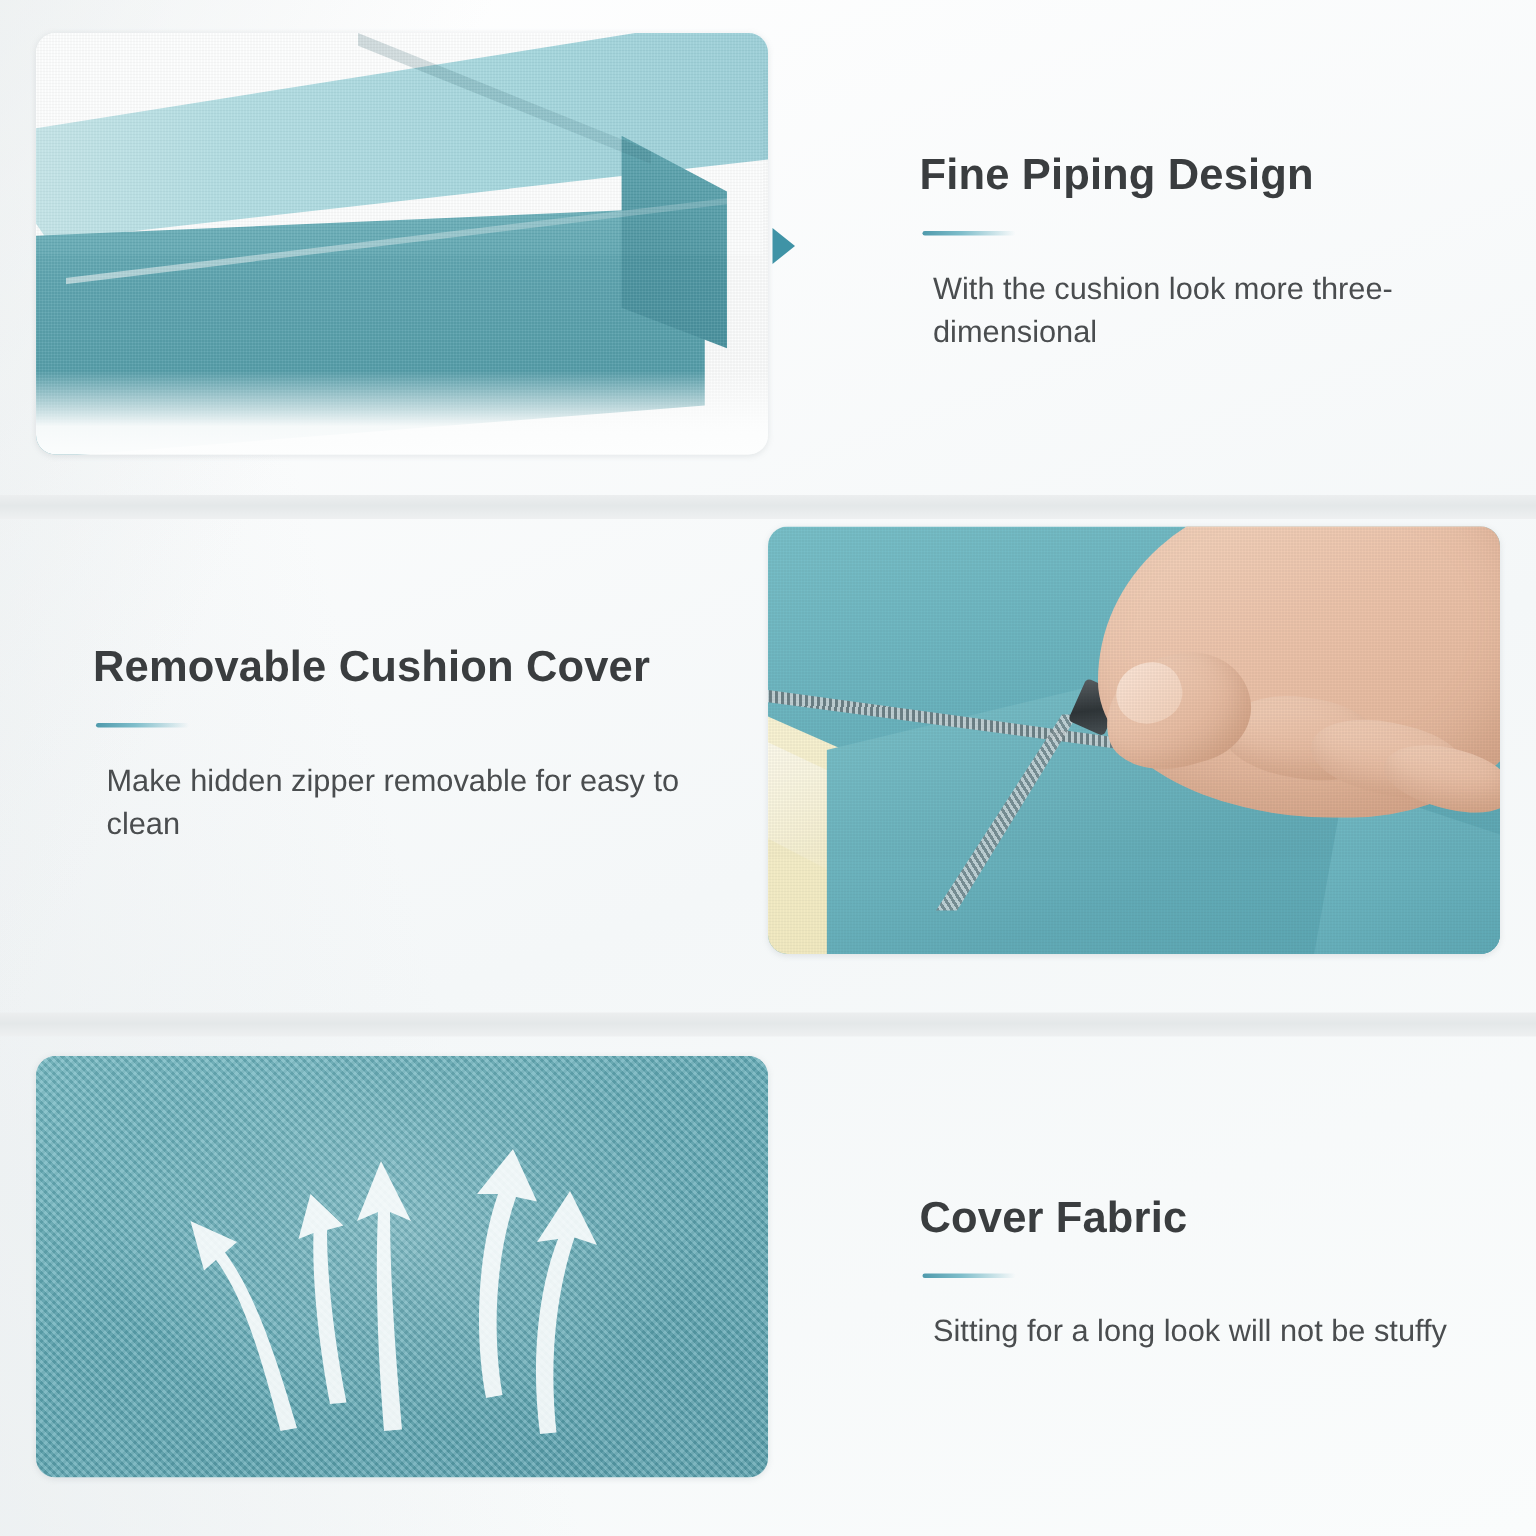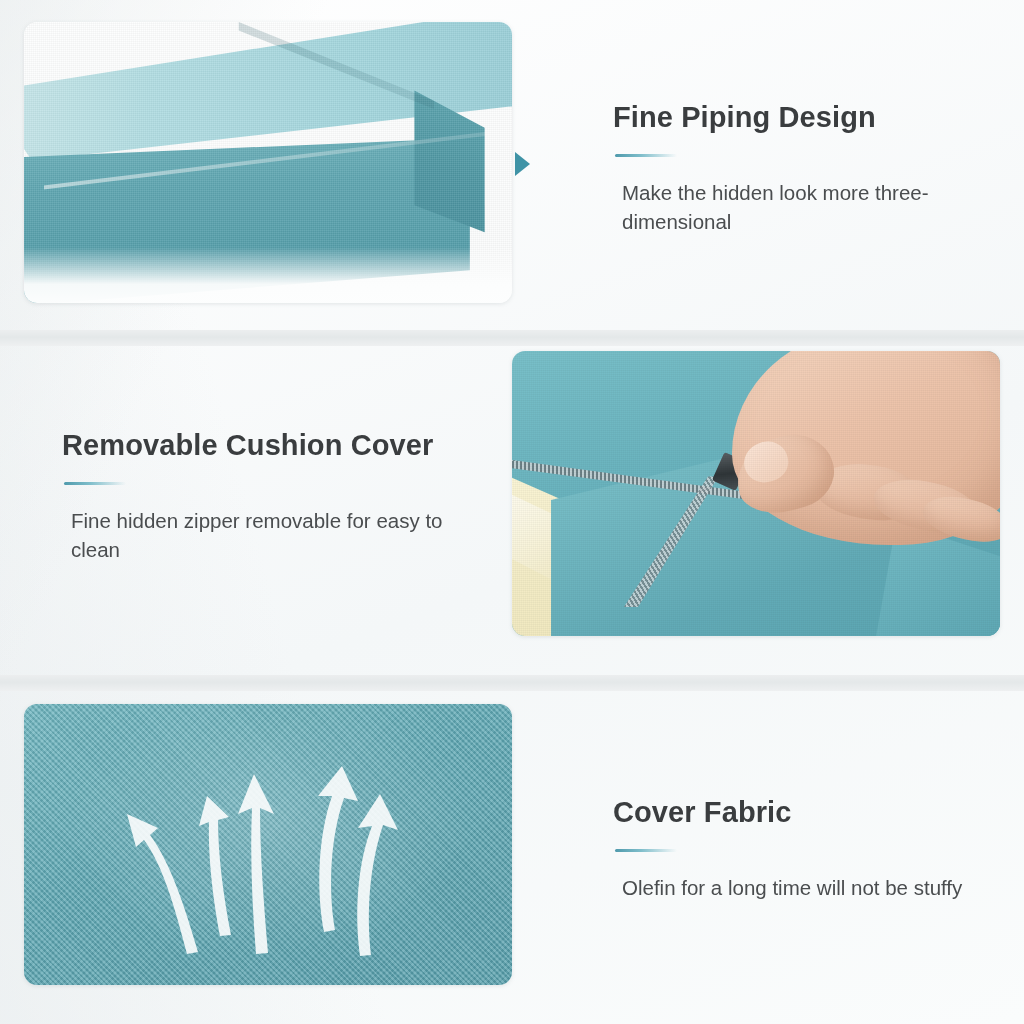--- a/index.html
+++ b/index.html
@@ -294,21 +294,21 @@
       <div class="cush-texture"></div>
       <div class="cush-shadow"></div>
     </div>
   </div>
 
   <div class="pointer" id="pointer-1"></div>
 
   <div class="text-block" id="text-1">
     <h2 class="heading">Fine Piping Design</h2>
     <div class="accent-line"></div>
-    <p class="subtext">Make the hidden look more three-dimensional</p>
+    <p class="subtext">With the cushion look more three-dimensional</p>
   </div>
 </div>
 
 <div class="divider" id="divider-1"></div>
 
 <div class="section" id="section-2">
 
   <div class="photo" id="photo-2">
     <div class="photo-inner">
       <div class="zip-fabric-back"></div>
@@ -327,21 +327,21 @@
       <div class="finger" id="finger-nail"></div>
       <div class="zip-texture"></div>
     </div>
   </div>
 
   <div class="pointer" id="pointer-2"></div>
 
   <div class="text-block" id="text-2">
     <h2 class="heading">Removable Cushion Cover</h2>
     <div class="accent-line"></div>
-    <p class="subtext">Fine hidden zipper removable for easy to clean</p>
+    <p class="subtext">Make hidden zipper removable for easy to clean</p>
   </div>
 </div>
 
 <div class="divider" id="divider-2"></div>
 
 <div class="section" id="section-3">
 
   <div class="photo" id="photo-3">
     <div class="photo-inner">
       <div class="weave"></div>
@@ -355,15 +355,15 @@
           <path d="M300 228 C 292 186, 294 132, 308 92 L 294 92 L 318 62 L 334 97 L 320 94 C 306 134, 304 186, 311 226 Z"></path>
           <path d="M336 252 C 330 206, 334 158, 348 122 L 334 124 L 356 90 L 374 126 L 359 121 C 346 160, 342 206, 347 251 Z"></path>
         </g>
       </svg>
     </div>
   </div>
 
   <div class="text-block" id="text-3">
     <h2 class="heading">Cover Fabric</h2>
     <div class="accent-line"></div>
-    <p class="subtext">Olefin for a long time will not be stuffy</p>
+    <p class="subtext">Sitting for a long look will not be stuffy</p>
   </div>
 </div>
 
 </body></html>

